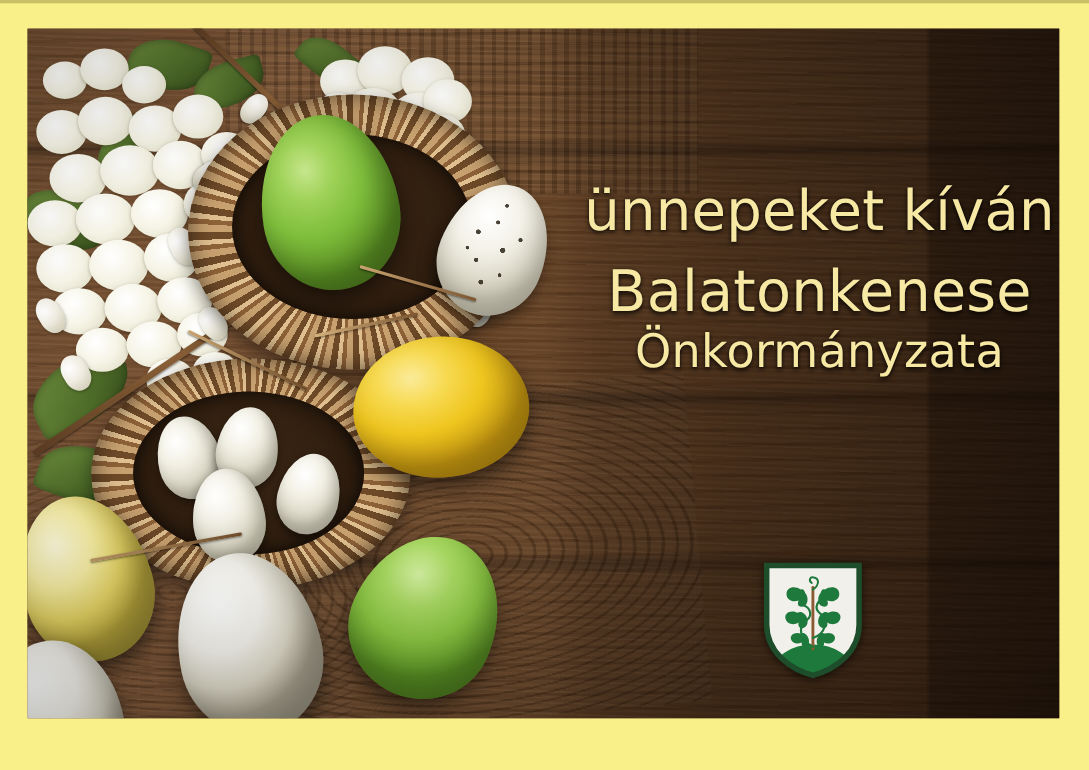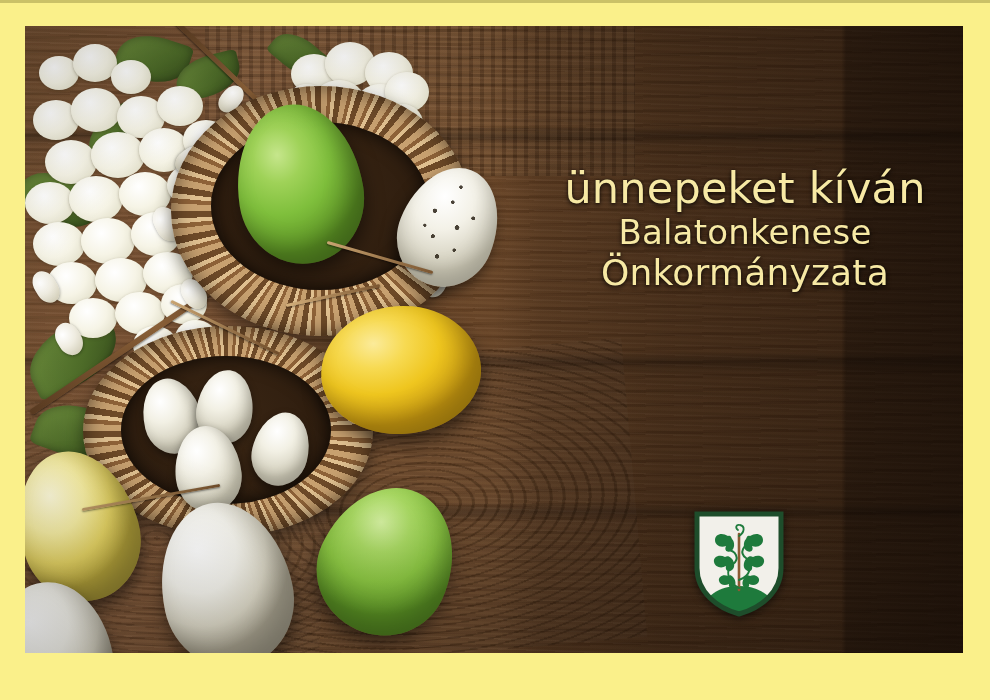--- a/index.html
+++ b/index.html
@@ -167,24 +167,24 @@
     text-align:center;
     color:#F7E9A4;
     font-family: "DejaVu Sans", sans-serif;
     font-weight: 400;
     line-height: 1.14;
     text-shadow: 0 2px 5px rgba(0,0,0,.75), 0 0 2px rgba(0,0,0,.6);
     letter-spacing: .2px;
   }
   #greeting .ln { display:block; white-space:nowrap; }
   #greeting .ln1 { font-size:41px; }
-  #greeting .ln2 { font-size:43px; }
-  #greeting .ln3 { font-size:34px; }
+  #greeting .ln2 { font-size:51px; }
+  #greeting .ln3 { font-size:52px;margin-top:15px; }
   #greeting .ln4 { font-size:41px; }
-  #greeting .ln5 { font-size:36px; }
+  #greeting .ln5 { font-size:42px; }
 
   
   #coat {
     position:absolute;
     left: 668px; top: 484px;
     width: 92px; height: 108px;
   }
   #coat svg { display:block; width:92px; height:108px;
     filter: drop-shadow(0 2px 4px rgba(0,0,0,.6)); }
 </style>

